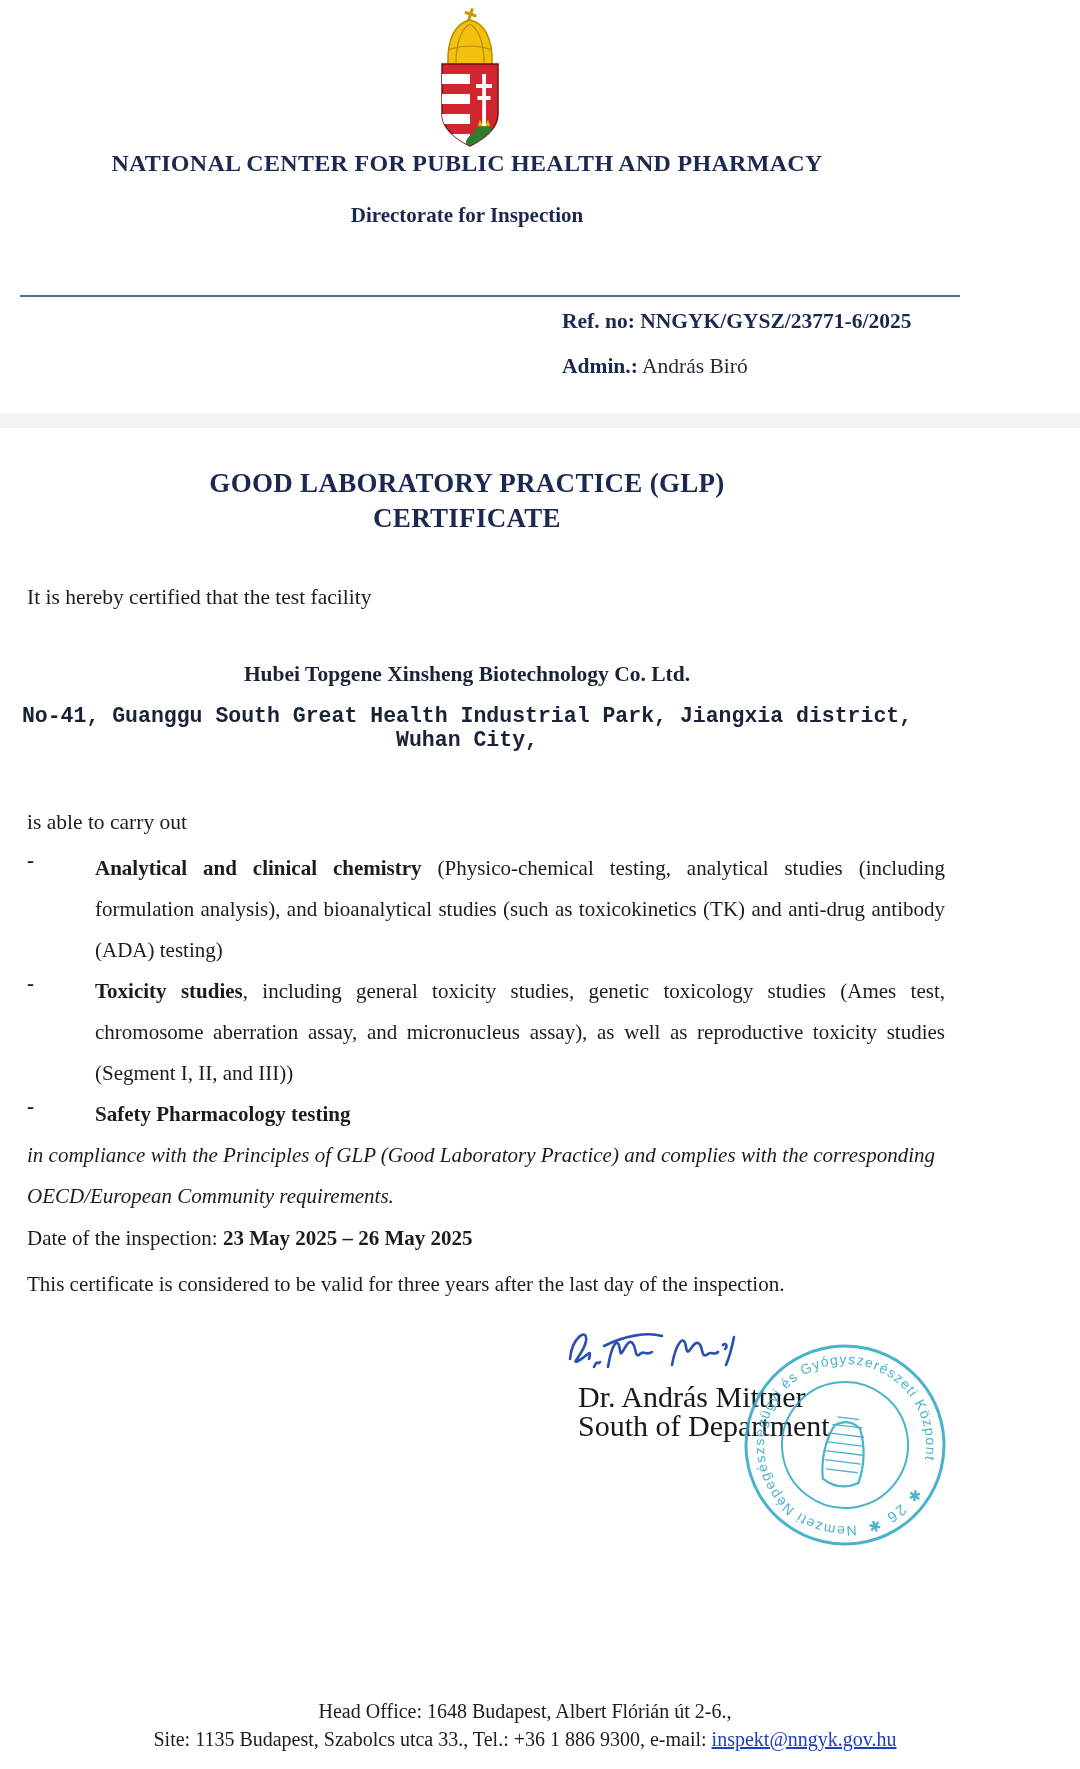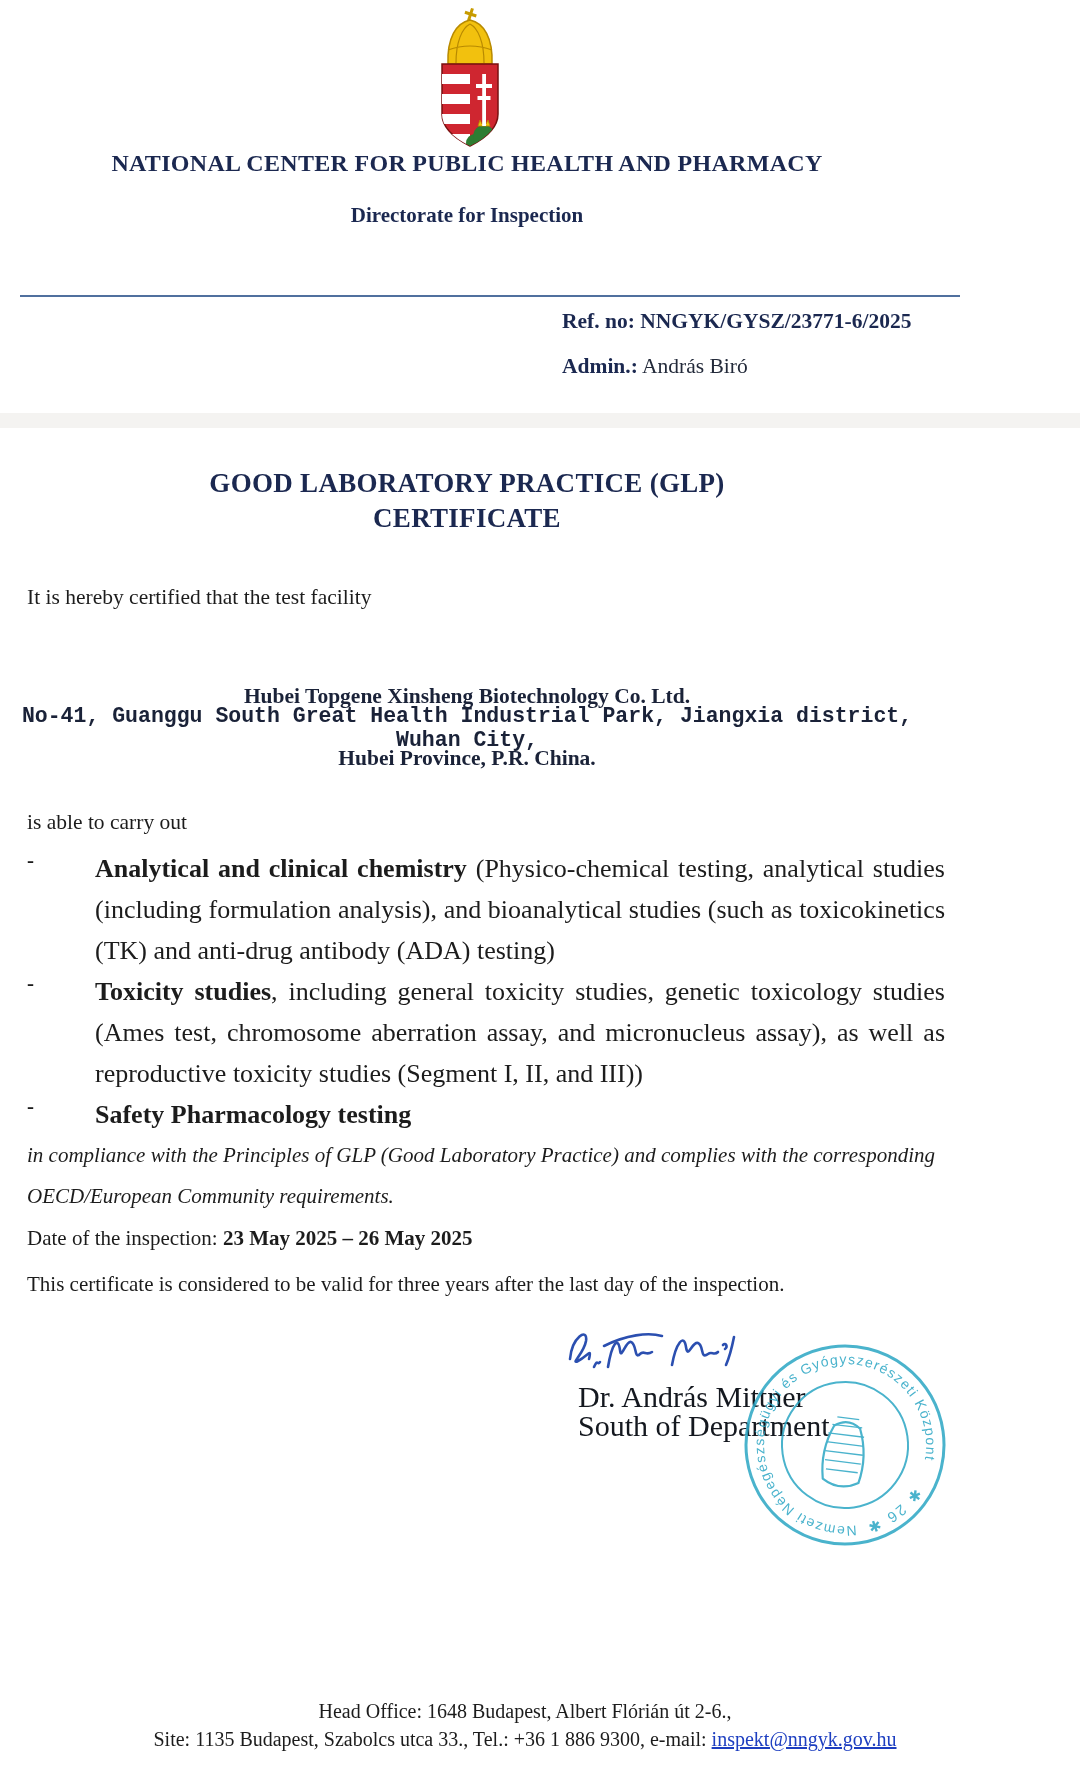--- a/index.html
+++ b/index.html
@@ -13,21 +13,21 @@
   .rule{top:295px;left:20px;width:940px;height:2px;background:#50709e;}
   .refblock{top:299px;left:562px;font-size:21.5px;line-height:45px;color:#1b2850;}
   .refblock .plain{color:#232a3a;font-weight:normal;}
   .scanband{top:413px;left:0;width:1080px;height:15px;background:#edebe7;opacity:.6;}
   .title1{top:468px;font-size:27px;font-weight:bold;letter-spacing:.3px;}
   .title2{top:503px;font-size:27px;font-weight:bold;letter-spacing:.3px;}
   .bodyline{left:27px;font-size:21.5px;}
   .facility{font-weight:bold;color:#1a2238;font-size:21.5px;}
   .bullet{left:27px;width:918px;}
   .bullet .dash{position:absolute;left:0;top:0;font-size:21px;font-weight:bold;}
-  .bullet p{margin:0 3px 0 68px;width:850px;text-align:justify;font-size:26px;line-height:41px;}
+  .bullet p{margin:0 3px 0 68px;width:850px;text-align:justify;font-size:21px;line-height:41px;}
   .para{left:27px;width:908px;text-align:justify;font-size:21px;line-height:41px;}
   .sigtext{left:578px;font-size:30px;color:#14181f;}
   .footer-block{position:absolute;left:10px;width:1030px;text-align:center;font-size:20px;color:#1c1c1c;}
   .email-link{color:#1d3ec0;text-decoration:underline;cursor:pointer;}
   b{font-weight:bold;}
 </style>
 </head>
 <body>
 
 <div class="page">
@@ -82,23 +82,22 @@
     <div><b>Admin.:</b> <span class="plain">András Biró</span></div>
   </div>
 
   <div class="abs scanband"></div>
 
   <div class="center-block title2 navy">CERTIFICATE</div>
   <div class="center-block title1 navy">GOOD LABORATORY PRACTICE (GLP)</div>
 
   <div class="abs bodyline" style="top:585px;">It is hereby certified that the test facility</div>
 
-  <div class="center-block facility" style="top:684px;">Hubei Topgene Xinsheng Biotechnology Co. Ltd.</div>
+  <div class="center-block facility" style="top:662px;">Hubei Topgene Xinsheng Biotechnology Co. Ltd.</div>
   <div class="center-block facility" style="top:704px;font-family:Liberation Mono, monospace;">No-41, Guanggu South Great Health Industrial Park, Jiangxia district, Wuhan City,</div>
-  <div class="center-block facility" style="top:746px;">Hubei Province, P.R. China.</div>
 
   <div class="abs bodyline" style="top:810px;">is able to carry out</div>
 
   <div class="abs bullet" style="top:848px;">
     <span class="dash">-</span>
     <p><b>Analytical and clinical chemistry</b><span> (Physico-chemical testing, analytical studies (including formulation analysis), and bioanalytical studies (such as toxicokinetics (TK) and anti-drug antibody (ADA) testing)</span></p>
   </div>
   <div class="abs bullet" style="top:971px;">
     <span class="dash">-</span>
     <p><b>Toxicity studies</b><span>, including general toxicity studies, genetic toxicology studies (Ames test, chromosome aberration assay, and micronucleus assay), as well as reproductive toxicity studies (Segment I, II, and III))</span></p>

